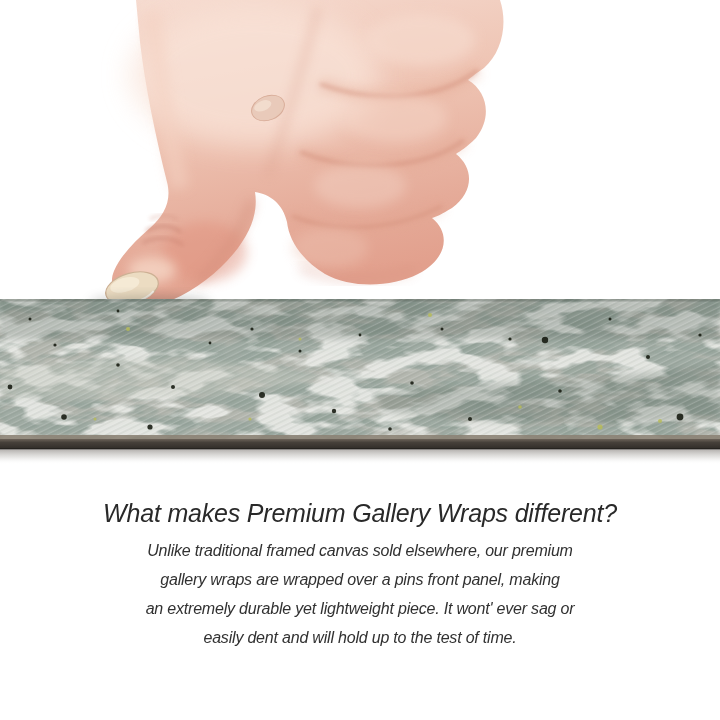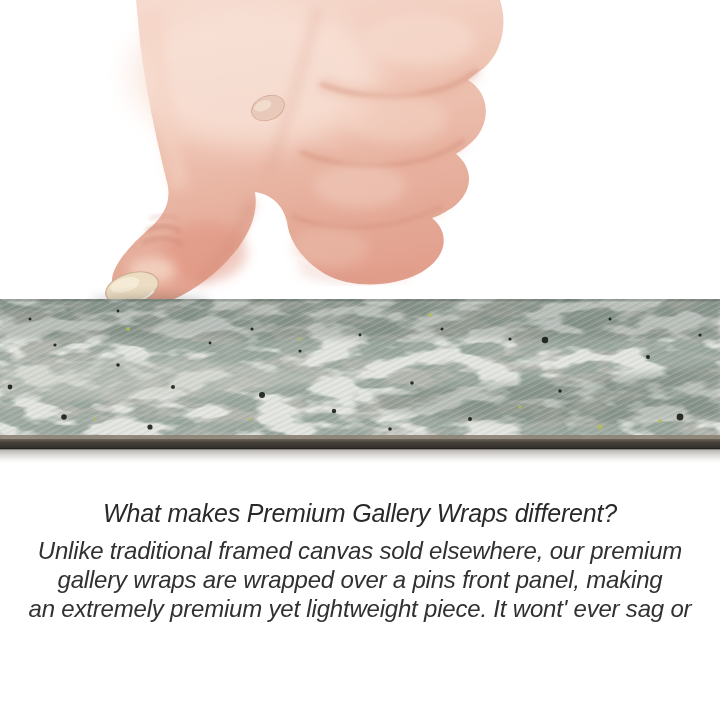--- a/index.html
+++ b/index.html
@@ -16,21 +16,21 @@
     text-align:center;color:#2e2e2e;
   }
   .info h1{
     margin:0 0 7px 0;
     font-style:italic;font-weight:400;
     font-size:25px;line-height:32px;
     letter-spacing:-0.2px;color:#292929;
   }
   .info .line{
     font-style:italic;font-weight:400;
-    font-size:24px;line-height:29px;
+    font-size:16px;line-height:29px;
     letter-spacing:-0.2px;color:#313131;
   }
 </style>
 </head>
 <body>
 
 <div class="stage">
 
   <svg class="hand-photo" viewBox="0 0 720 312" preserveAspectRatio="none" aria-hidden="true">
     <defs>
@@ -215,16 +215,17 @@
       <rect x="0" y="149" width="720" height="1.5" fill="#262320"></rect>
     </g>
 
     <rect x="0" y="150.5" width="720" height="15" fill="url(#dropShad)"></rect>
   </svg>
 
   <div class="info">
     <h1>What makes Premium Gallery Wraps different?</h1>
     <div class="line">Unlike traditional framed canvas sold elsewhere, our premium</div>
     <div class="line">gallery wraps are wrapped over a pins front panel, making</div>
-    <div class="line">an extremely premium yet lightweight piece. It wont' ever sag or</div>
+    <div class="line">an extremely durable yet lightweight piece. It wont' ever sag or</div>
+    <div class="line">easily dent and will hold up to the test of time.</div>
   </div>
 
 </div>
 
 </body></html>

